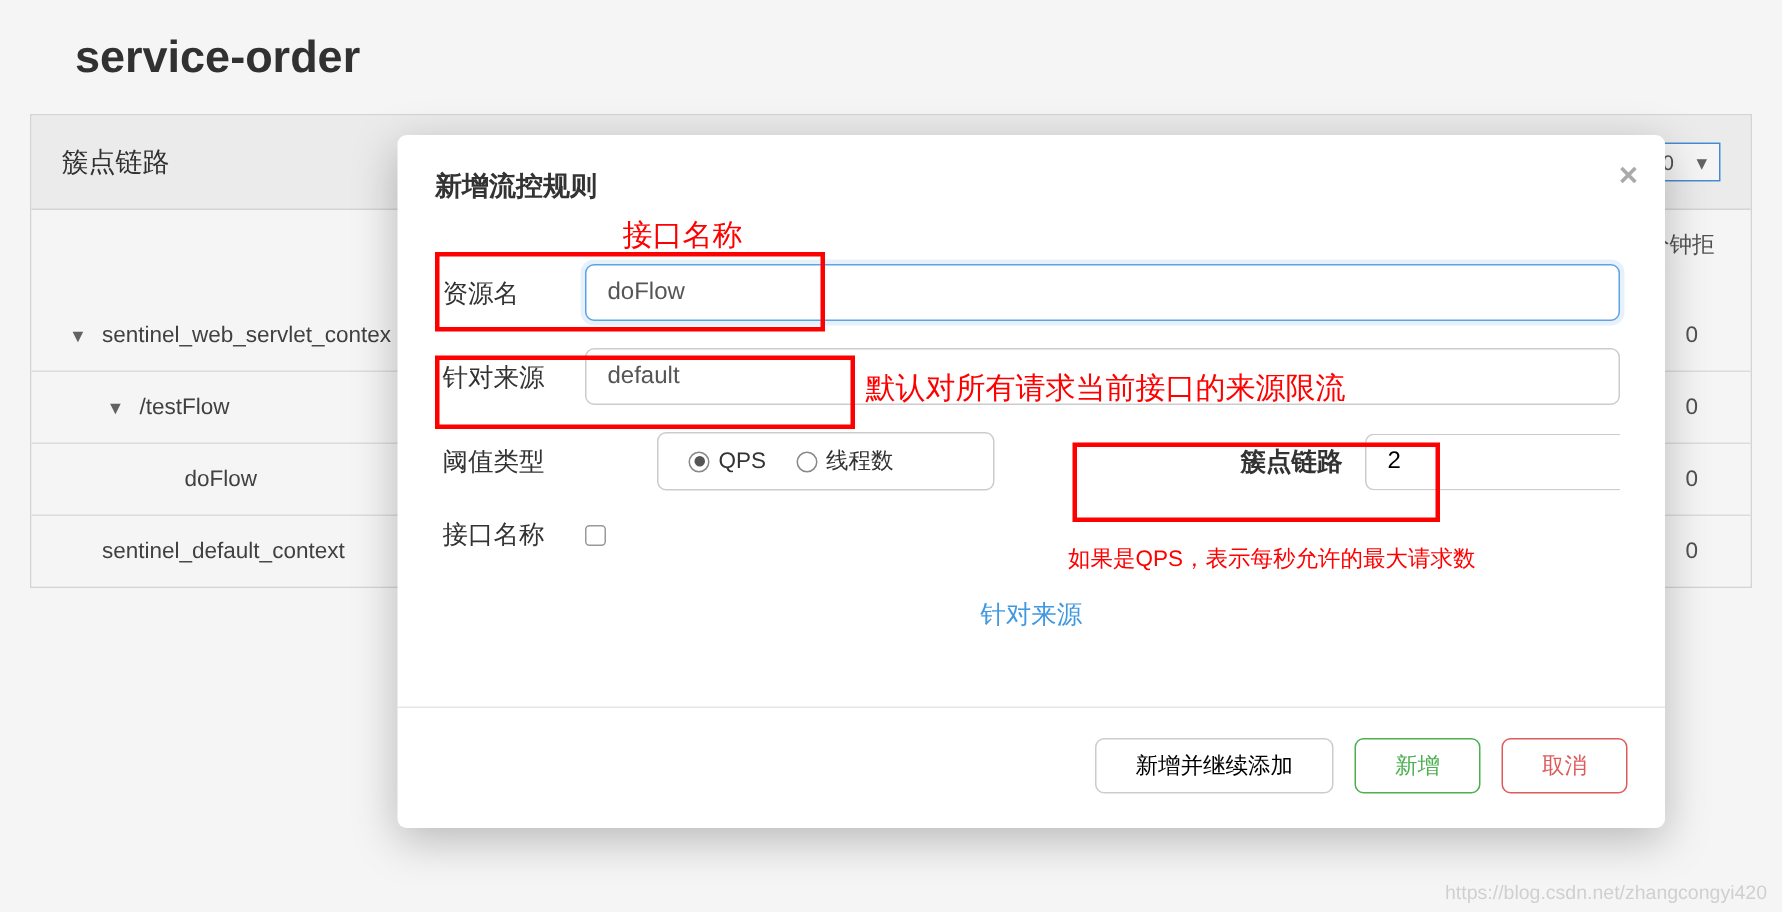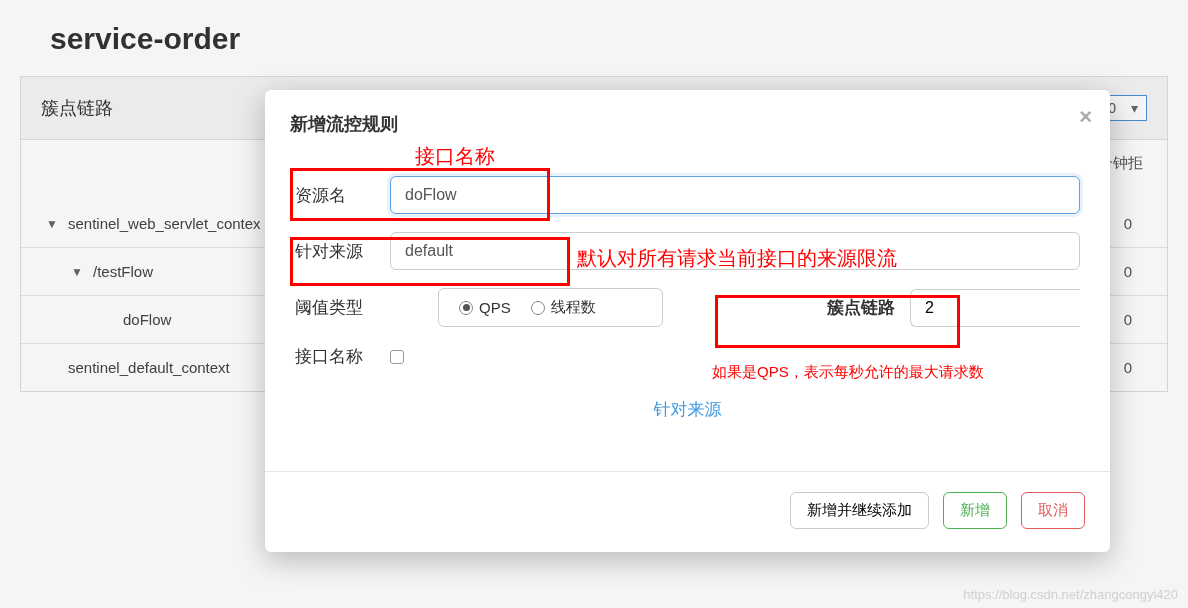--- a/index.html
+++ b/index.html
@@ -226,21 +226,21 @@
       border-top: 1px solid #e5e5e5;
       margin-top: 30px;
       padding: 20px 25px 5px 25px;
       display: flex;
       justify-content: flex-end;
       gap: 14px;
     }
     .btn {
       border: 1px solid #ccc;
       background: #fff;
-      padding: 8px 16px;
+      padding: 8px 26px;
       border-radius: 6px;
       font-size: 15px;
       cursor: pointer;
     }
     .btn-success {
       color: #4caf50;
       border-color: #4caf50;
     }
     .btn-danger {
       color: #e05a5a;

